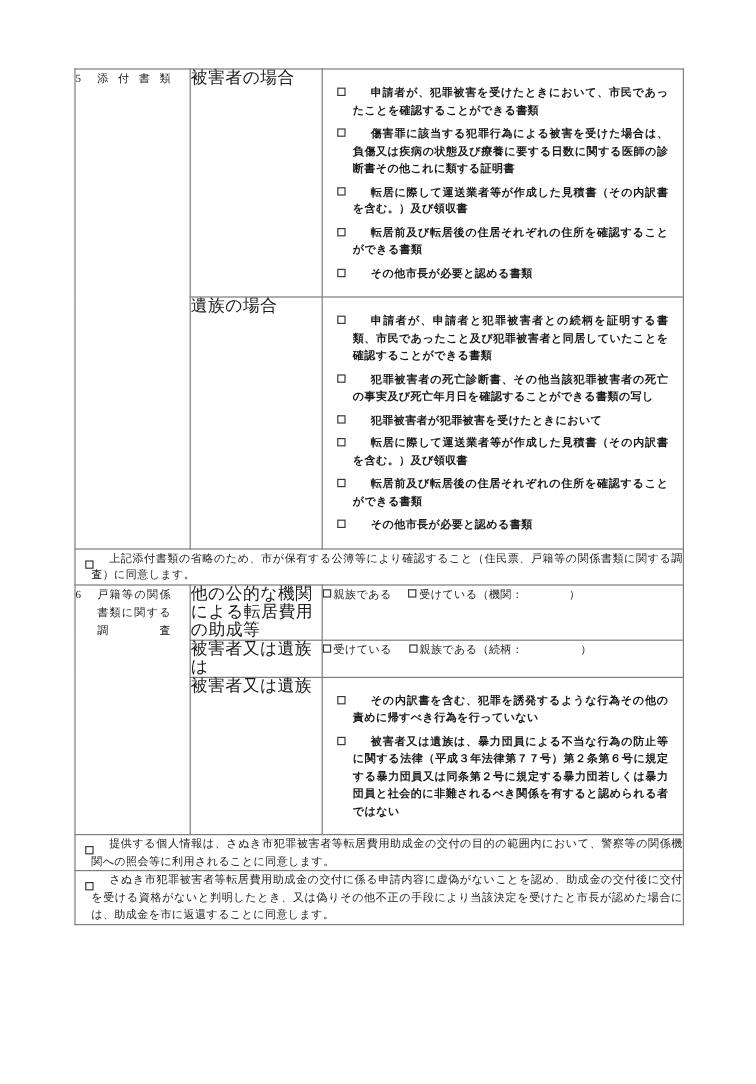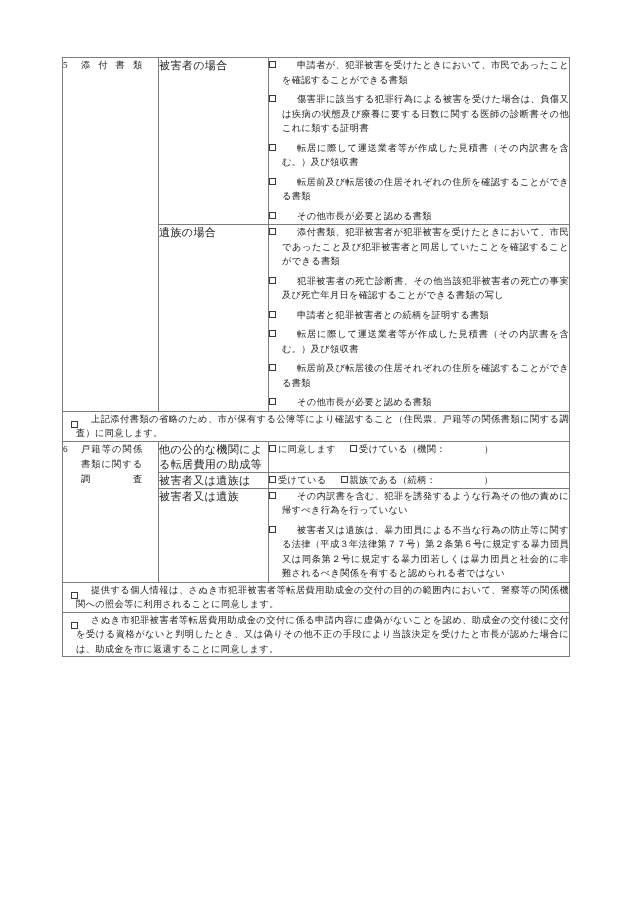--- a/index.html
+++ b/index.html
@@ -60,34 +60,35 @@
     text-align-last: justify;
     width: 62px;
     vertical-align: top;
   }
   .idx-multi .lbl {
     width: 62px;
   }
 
   
   .sub {
-    font-size: 11px;
+    font-size: 14px;
     line-height: 15px;
     letter-spacing: 0.4px;
     padding: 6px 6px 6px 7px;
   }
 
   
   .chk-cell {
     padding: 5px 6px 5px 7px;
   }
   ul.chk {
     list-style: none;
-    margin: 0;
+    margin: 12px;
     padding: 0;
+    font-weight: bold;
   }
   ul.chk > li {
     position: relative;
     padding-left: 13px;
     margin: 0 0 5px 0;
     font-size: 9.2px;
     line-height: 14.5px;
     letter-spacing: 0.35px;
     text-align: justify;
   }
@@ -198,29 +199,29 @@
             </ul>
           </td>
         </tr>
 
         <tr>
           <td class="sub">遺族の場合</td>
           <td class="chk-cell">
             <ul class="chk">
               <li>
                 <span class="box"></span>
-                <span class="txt">添付書類、犯罪被害者が犯罪被害を受けたときにおいて、市民であったこと及び犯罪被害者と同居していたことを確認することができる書類</span>
+                <span class="txt">申請者が、申請者と犯罪被害者との続柄を証明する書類、市民であったこと及び犯罪被害者と同居していたことを確認することができる書類</span>
               </li>
               <li>
                 <span class="box"></span>
                 <span class="txt">犯罪被害者の死亡診断書、その他当該犯罪被害者の死亡の事実及び死亡年月日を確認することができる書類の写し</span>
               </li>
               <li>
                 <span class="box"></span>
-                <span class="txt">申請者と犯罪被害者との続柄を証明する書類</span>
+                <span class="txt">犯罪被害者が犯罪被害を受けたときにおいて</span>
               </li>
               <li>
                 <span class="box"></span>
                 <span class="txt">転居に際して運送業者等が作成した見積書（その内訳書を含む。）及び領収書</span>
               </li>
               <li>
                 <span class="box"></span>
                 <span class="txt">転居前及び転居後の住居それぞれの住所を確認することができる書類</span>
               </li>
               <li class="flat">
@@ -237,21 +238,21 @@
             <span class="ctext">上記添付書類の省略のため、市が保有する公簿等により確認すること（住民票、戸籍等の関係書類に関する調査）に同意します。</span>
           </td>
         </tr>
 
         <tr>
           <td rowspan="3" class="idx idx-multi">
             <span class="num">6</span><span class="lbl">戸籍等の関係書類に関する調査</span>
           </td>
           <td class="sub">他の公的な機関による転居費用の助成等</td>
           <td class="opts">
-            <span class="ibox"></span><span>に同意します</span><span class="gap"></span><span class="ibox"></span><span>受けている（機関：　　　　）</span>
+            <span class="ibox"></span><span>親族である</span><span class="gap"></span><span class="ibox"></span><span>受けている（機関：　　　　）</span>
           </td>
         </tr>
 
         <tr>
           <td class="sub">被害者又は遺族は</td>
           <td class="opts">
             <span class="ibox"></span><span>受けている</span><span class="gap"></span><span class="ibox"></span><span>親族である（続柄：　　　　　）</span>
           </td>
         </tr>
 

